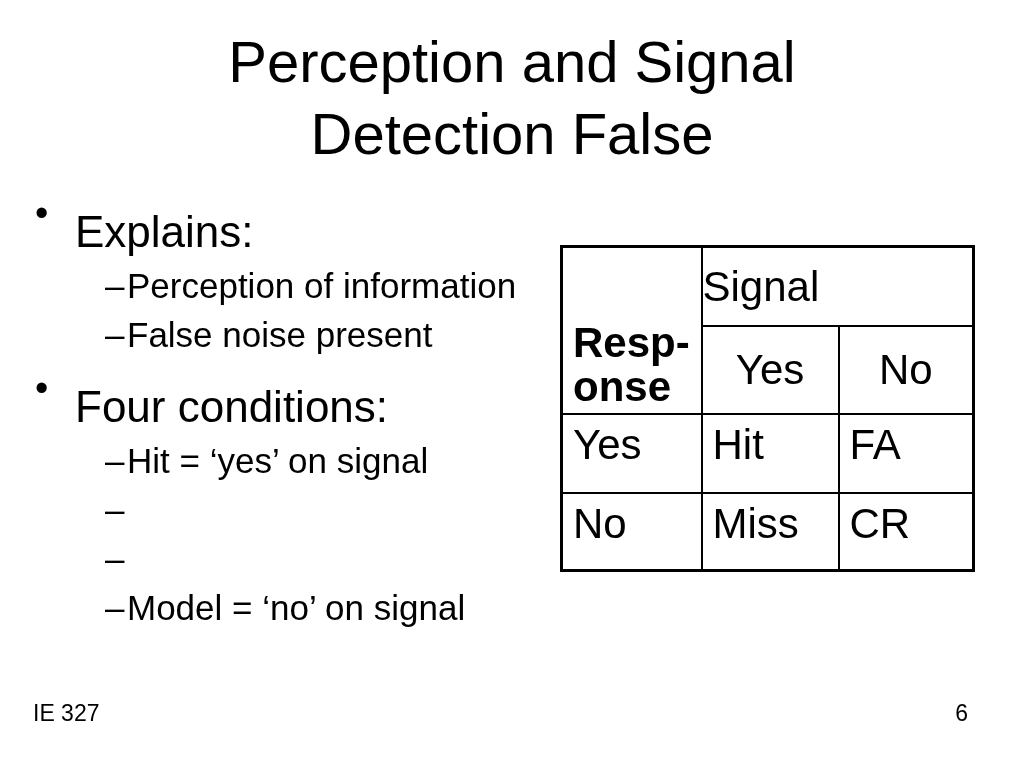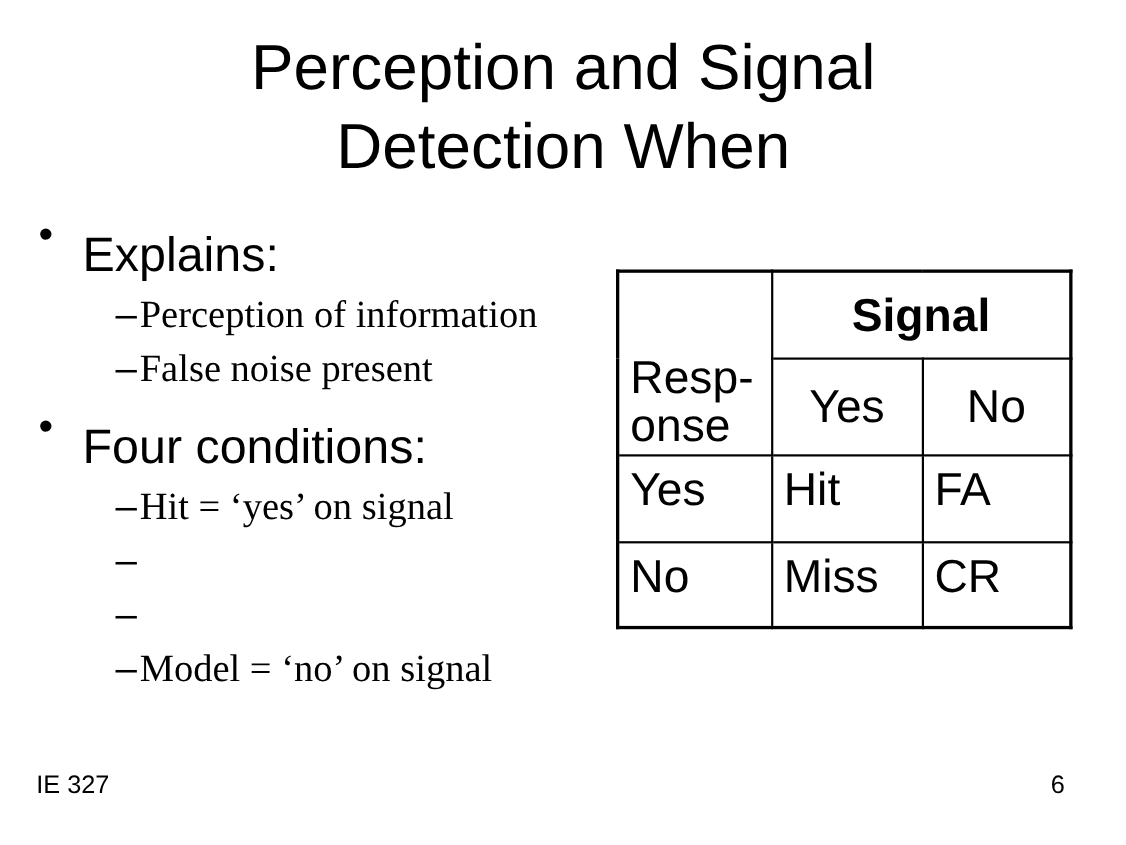--- a/index.html
+++ b/index.html
@@ -33,50 +33,49 @@
     top: 184px;
     width: 520px;
   }
   .item { display: flex; align-items: flex-start; }
   .item .marker { flex: none; }
   .l1 { font-size: 44px; line-height: 54px; margin: 2px 0 2px 0; }
   .l1 .marker { width: 40px; font-size: 38px; line-height: 54px; }
   .l1 .text  { width: 470px; margin-top: 19px; }
   .l2 { font-size: 35px; line-height: 49px; margin-left: 70px; }
   .l2 .marker { width: 22px; }
-  .l2 .text  { width: 398px; font-family: Liberation Serif, serif; }
+  .l2 .text  { width: 398px; }
 
   
   .sdt-table {
     position: absolute;
     left: 560px;
     top: 245px;
     width: 412px;
     border-collapse: collapse;
     table-layout: fixed;
     font-size: 42px;
     color: #000000;
   }
   .sdt-table td {
     border: 2px solid #000000;
     padding: 0;
     overflow: hidden;
   }
   .sdt-table { border: 3px solid #000000; }
   td.corner {
-    font-weight: normal;
+    font-weight: bold;
     vertical-align: bottom;
     text-align: left;
     padding: 0 4px 4px 10px;
     line-height: 44px;
     word-wrap: break-word;
   }
   td.signal {
-    font-weight: bold;
-    text-align: center;
+    font-weight: normal;
     vertical-align: middle;
     height: 77px;
   }
   td.colhead {
     text-align: center;
     vertical-align: middle;
     height: 86px;
     font-weight: 400;
   }
   td.body {
@@ -110,21 +109,21 @@
     text-align: right;
   }
 </style>
 </head>
 <body>
 
 <div class="slide">
 
   <div class="title">
     <div>Perception and Signal</div>
-    <div>Detection When</div>
+    <div>Detection False</div>
   </div>
 
   <div class="content">
     <div class="item l1">
       <span class="marker">•</span>
       <span class="text">Explains:</span>
     </div>
     <div class="item l2">
       <span class="marker">–</span>
       <span class="text">Perception of information</span>

